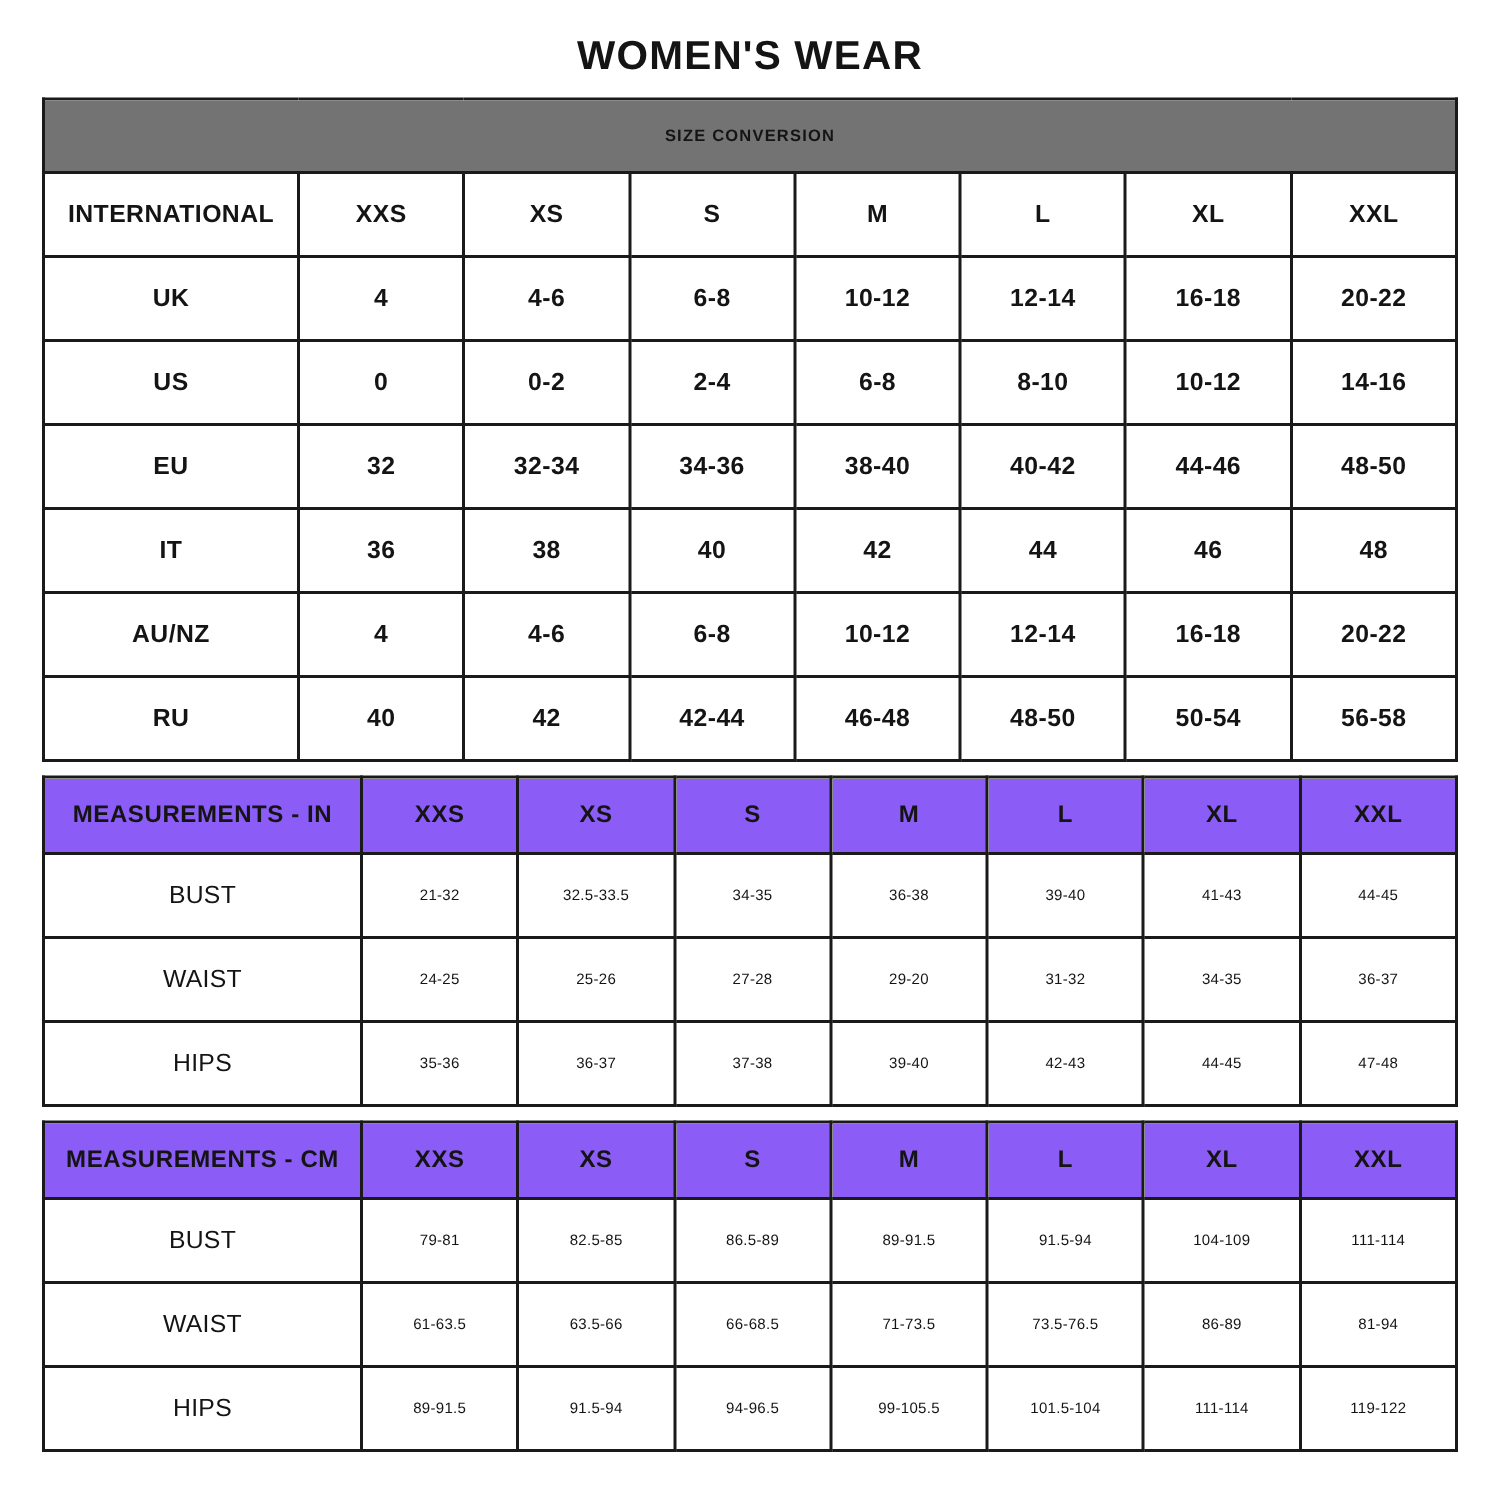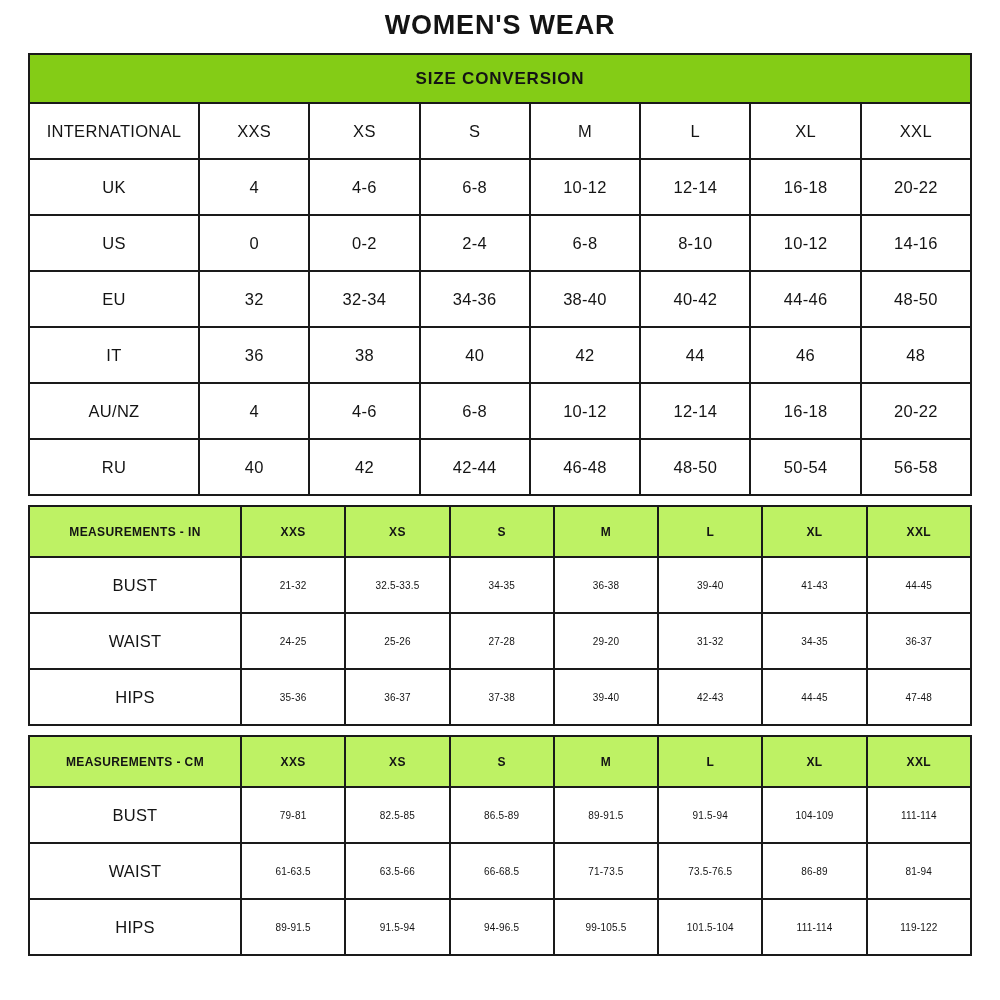--- a/index.html
+++ b/index.html
@@ -7,21 +7,21 @@
     padding: 0;
     background: #ffffff;
     width: 1000px;
     color: #141414;
     font-family: "Liberation Sans", "DejaVu Sans", sans-serif;
   }
   .page {
     box-sizing: border-box;
     width: 1000px;
     height: 1000px;
-    padding: 8px 28px 0 28px;
+    padding: 20px 28px 0 28px;
   }
   .page-title {
     text-align: center;
     font-size: 27px;
     font-weight: 700;
     letter-spacing: 0.8px;
     margin: 2px 0 12px 0;
     color: #141414;
   }
   table.sizes {
@@ -34,37 +34,37 @@
     border: 2px solid #1a1a1a;
     text-align: center;
     vertical-align: middle;
     padding: 0;
     overflow: hidden;
     white-space: nowrap;
   }
   
   .t1 .title-cell {
     height: 47px;
-    background: #84cc16;
-    font-size: 17px;
+    background: #737373;
+    font-size: 11px;
     font-weight: 700;
     letter-spacing: 0.8px;
     margin-left: 12px;
   }
   .t1 td {
     height: 54px;
     font-size: 16.5px;
-    font-weight: 400;
+    font-weight: 700;
     letter-spacing: 0.3px;
   }
   
   .tm th {
     height: 49px;
-    background: #bef264;
-    font-size: 12px;
+    background: #8b5cf6;
+    font-size: 16px;
     font-weight: 700;
     letter-spacing: 0.4px;
   }
   .tm td {
     height: 54px;
     font-size: 10px;
     font-weight: 500;
     letter-spacing: 0.2px;
   }
   .tm td.row-label {

